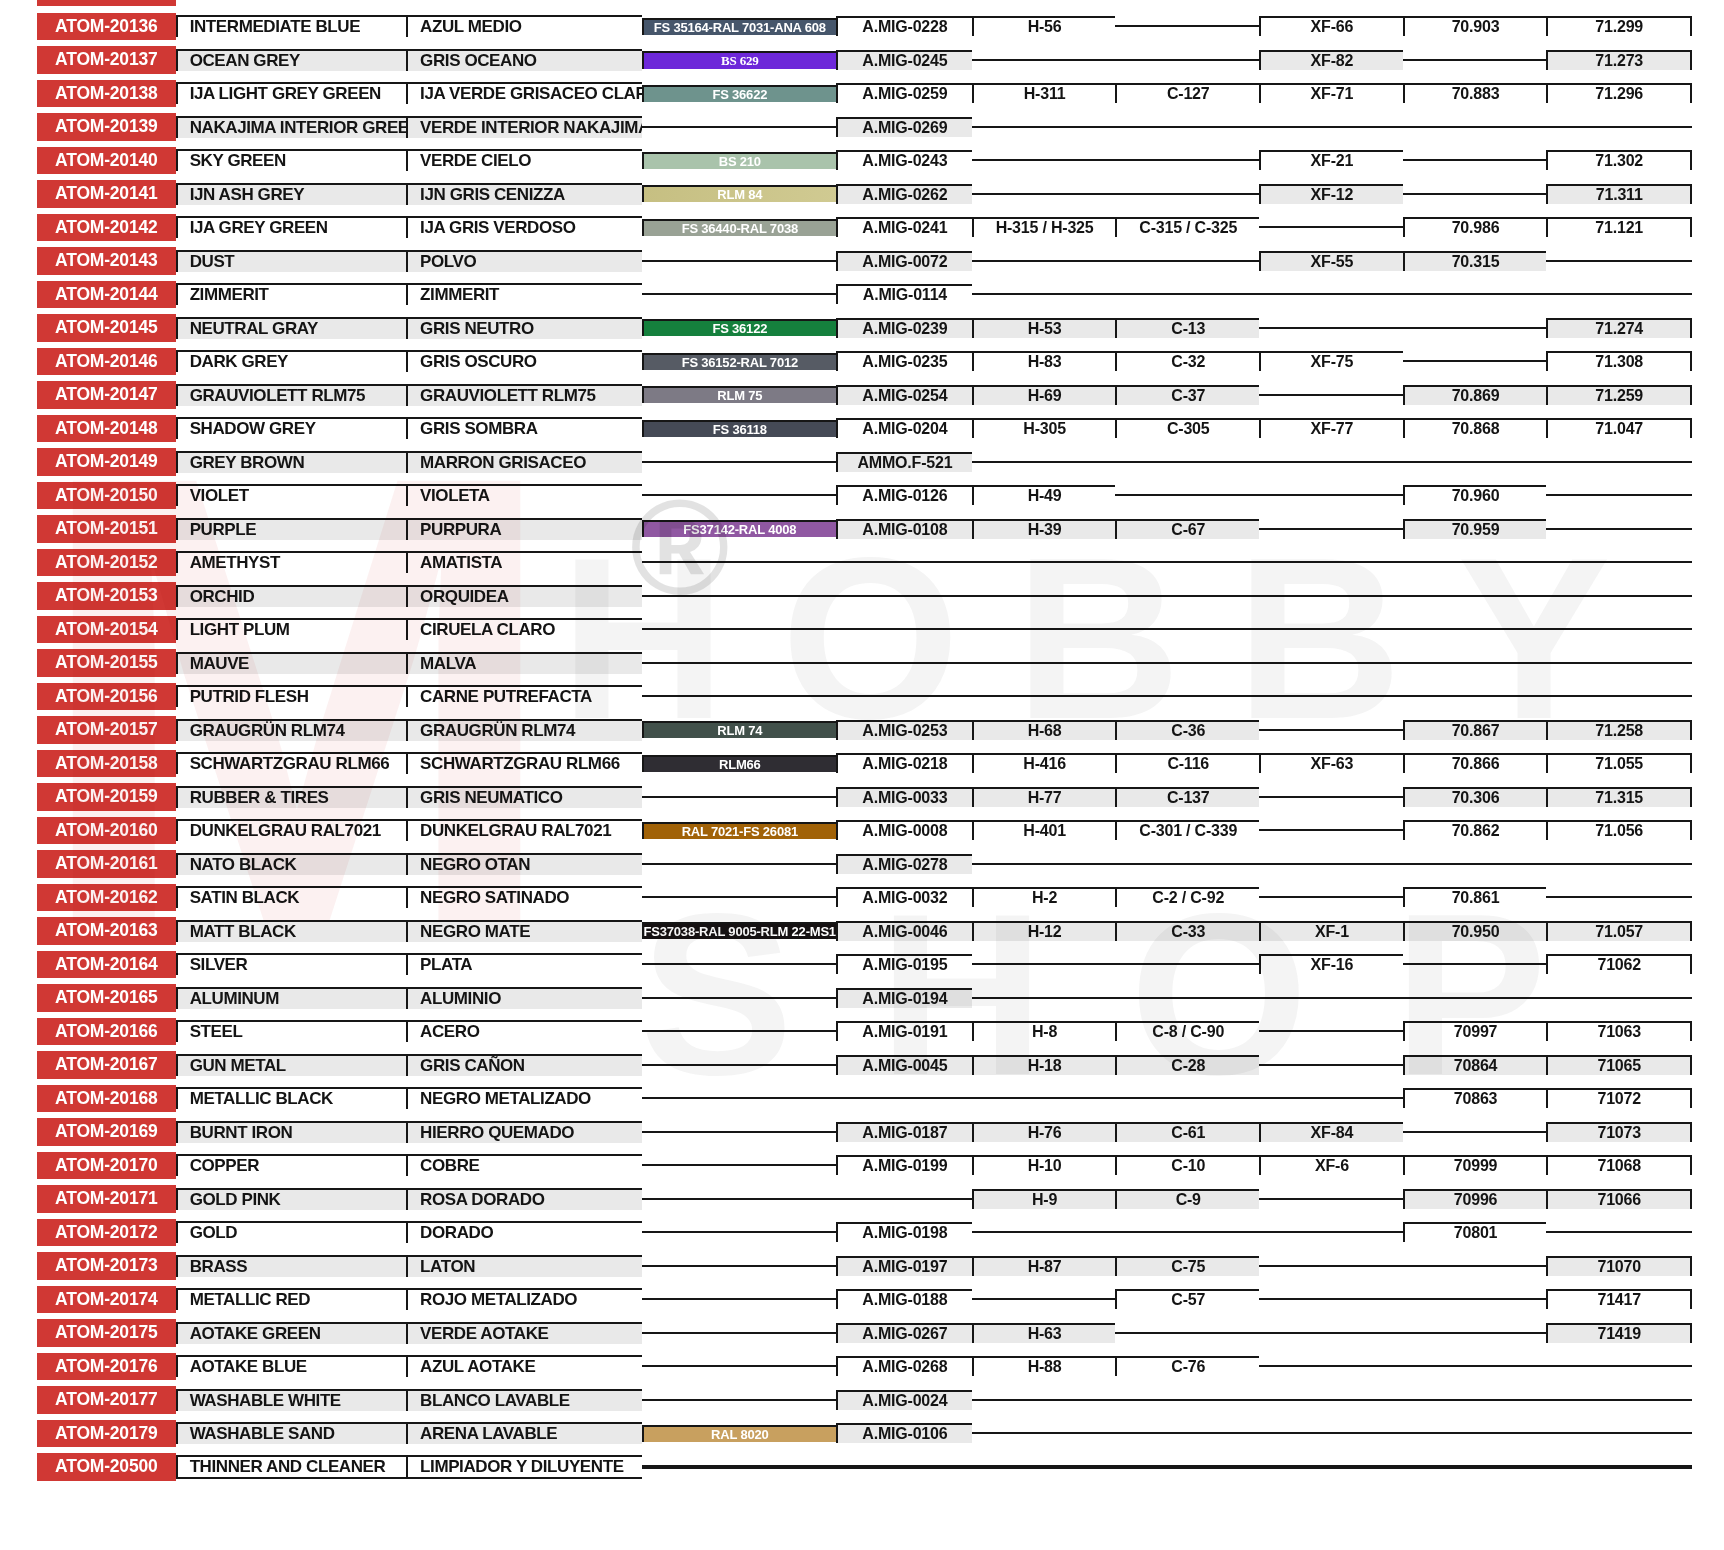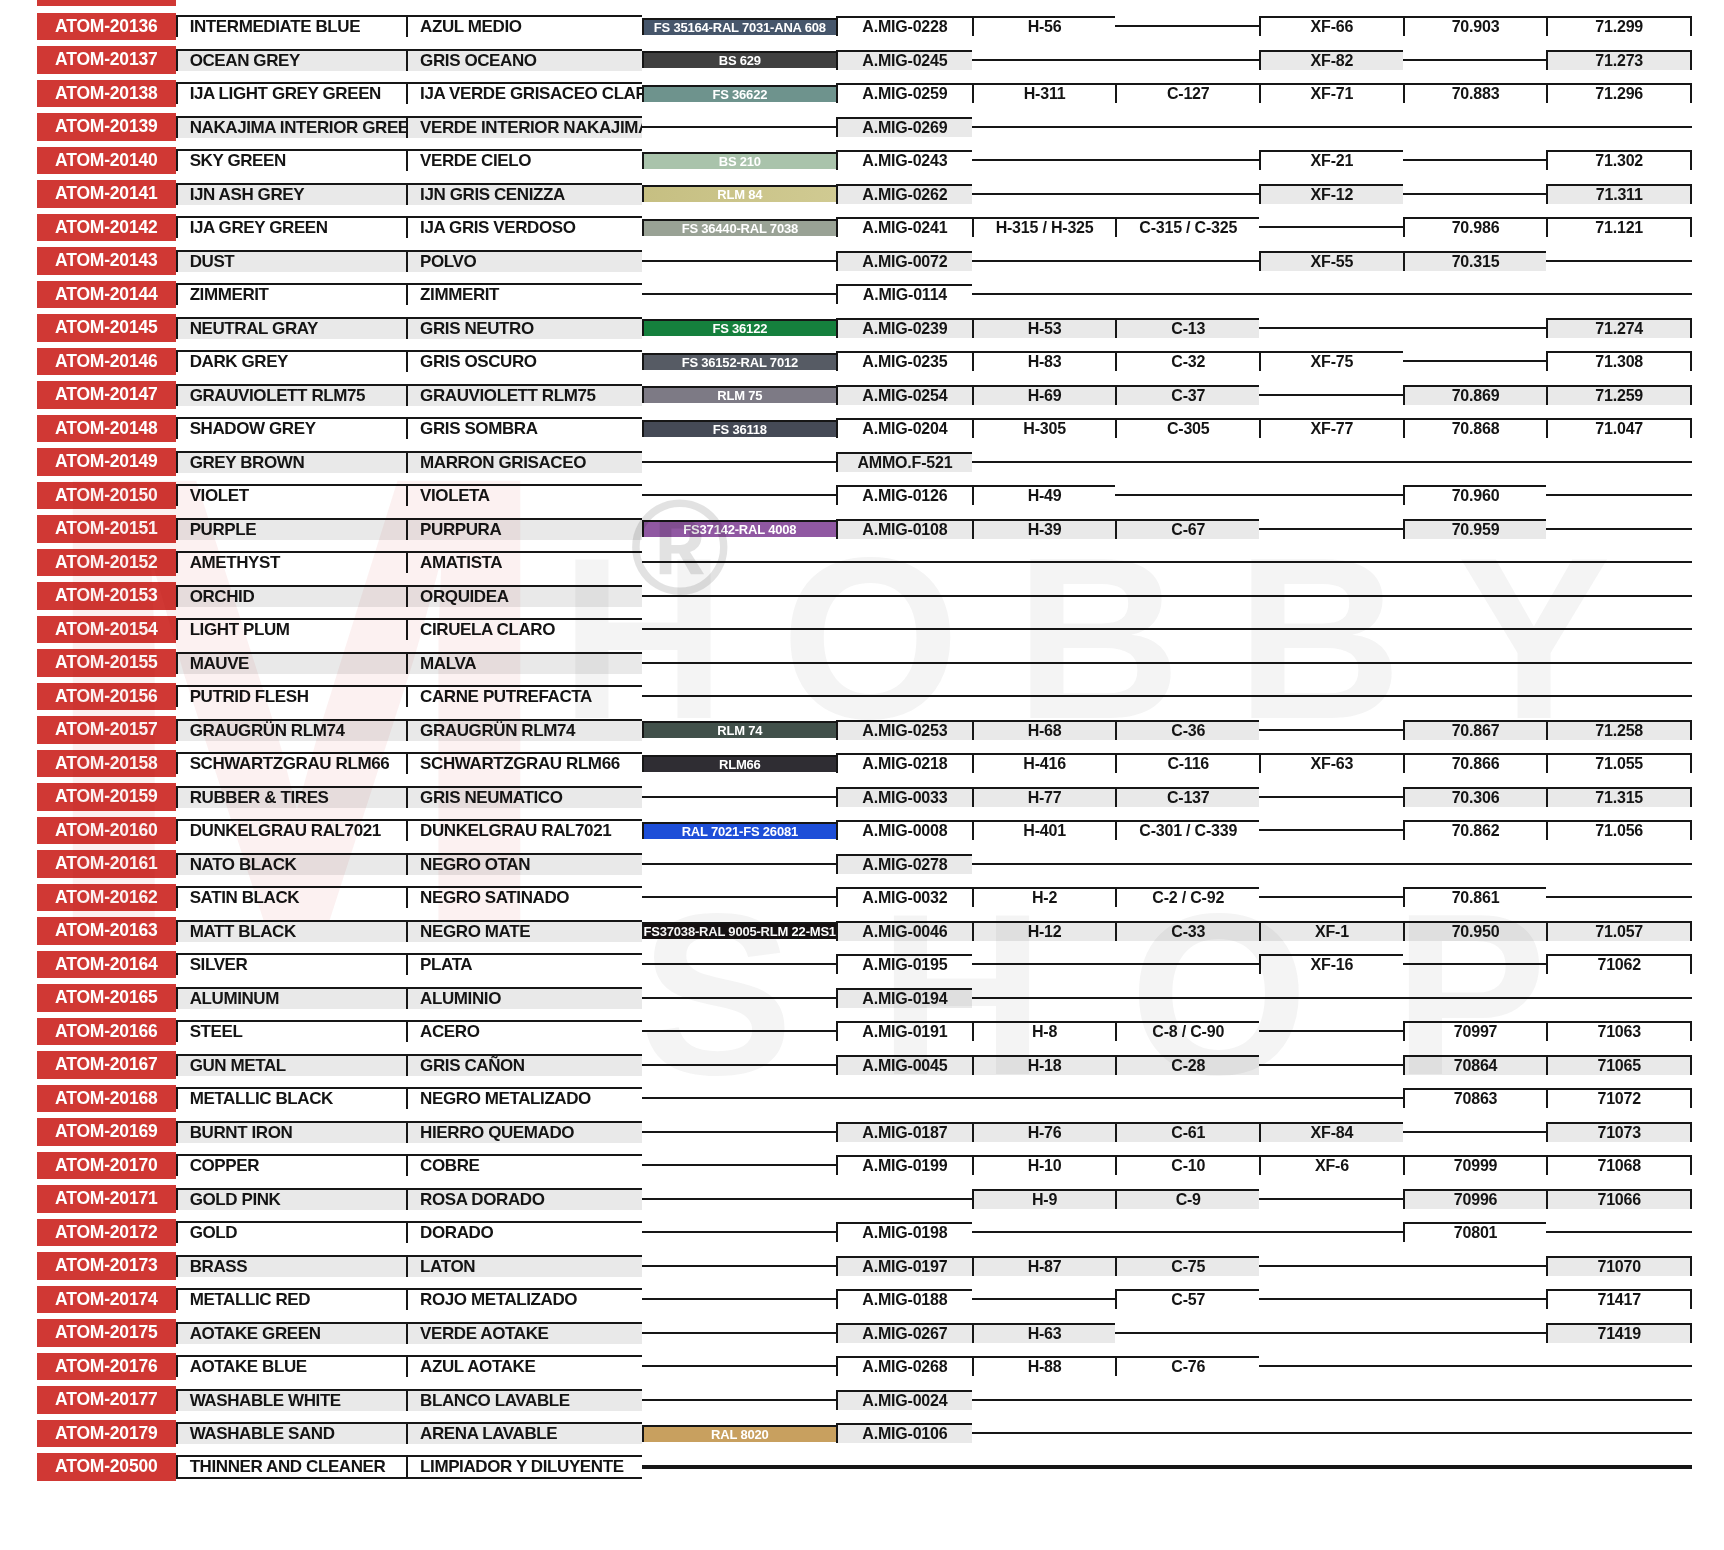--- a/index.html
+++ b/index.html
@@ -82,21 +82,21 @@
     <div class="cell c-xf val">XF-66</div>
     <div class="cell c-v70 val">70.903</div>
     <div class="cell c-v71 val">71.299</div>
   </div>
       <div class="row alt">
     <div class="cell c-code">
           <div class="pill">ATOM-20137</div>
         </div>
     <div class="cell c-en name">OCEAN GREY</div>
     <div class="cell c-es name">GRIS OCEANO</div>
-    <div class="cell c-ref" style="background: #404040;">
+    <div class="cell c-ref" style="background: #6d28d9; font-family: Liberation Serif, serif;">
           <span class="ref-label">BS 629</span>
         </div>
     <div class="cell c-amig val">A.MIG-0245</div>
     <div class="cell c-h val"></div>
     <div class="cell c-c val"></div>
     <div class="cell c-xf val">XF-82</div>
     <div class="cell c-v70 val"></div>
     <div class="cell c-v71 val">71.273</div>
   </div>
       <div class="row">
@@ -450,21 +450,21 @@
     <div class="cell c-xf val"></div>
     <div class="cell c-v70 val">70.306</div>
     <div class="cell c-v71 val">71.315</div>
   </div>
       <div class="row">
     <div class="cell c-code">
           <div class="pill">ATOM-20160</div>
         </div>
     <div class="cell c-en name">DUNKELGRAU RAL7021</div>
     <div class="cell c-es name">DUNKELGRAU RAL7021</div>
-    <div class="cell c-ref" style="background: #1d4ed8;">
+    <div class="cell c-ref" style="background: #a16207;">
           <span class="ref-label">RAL 7021-FS 26081</span>
         </div>
     <div class="cell c-amig val">A.MIG-0008</div>
     <div class="cell c-h val">H-401</div>
     <div class="cell c-c val">C-301 / C-339</div>
     <div class="cell c-xf val"></div>
     <div class="cell c-v70 val">70.862</div>
     <div class="cell c-v71 val">71.056</div>
   </div>
       <div class="row alt">

